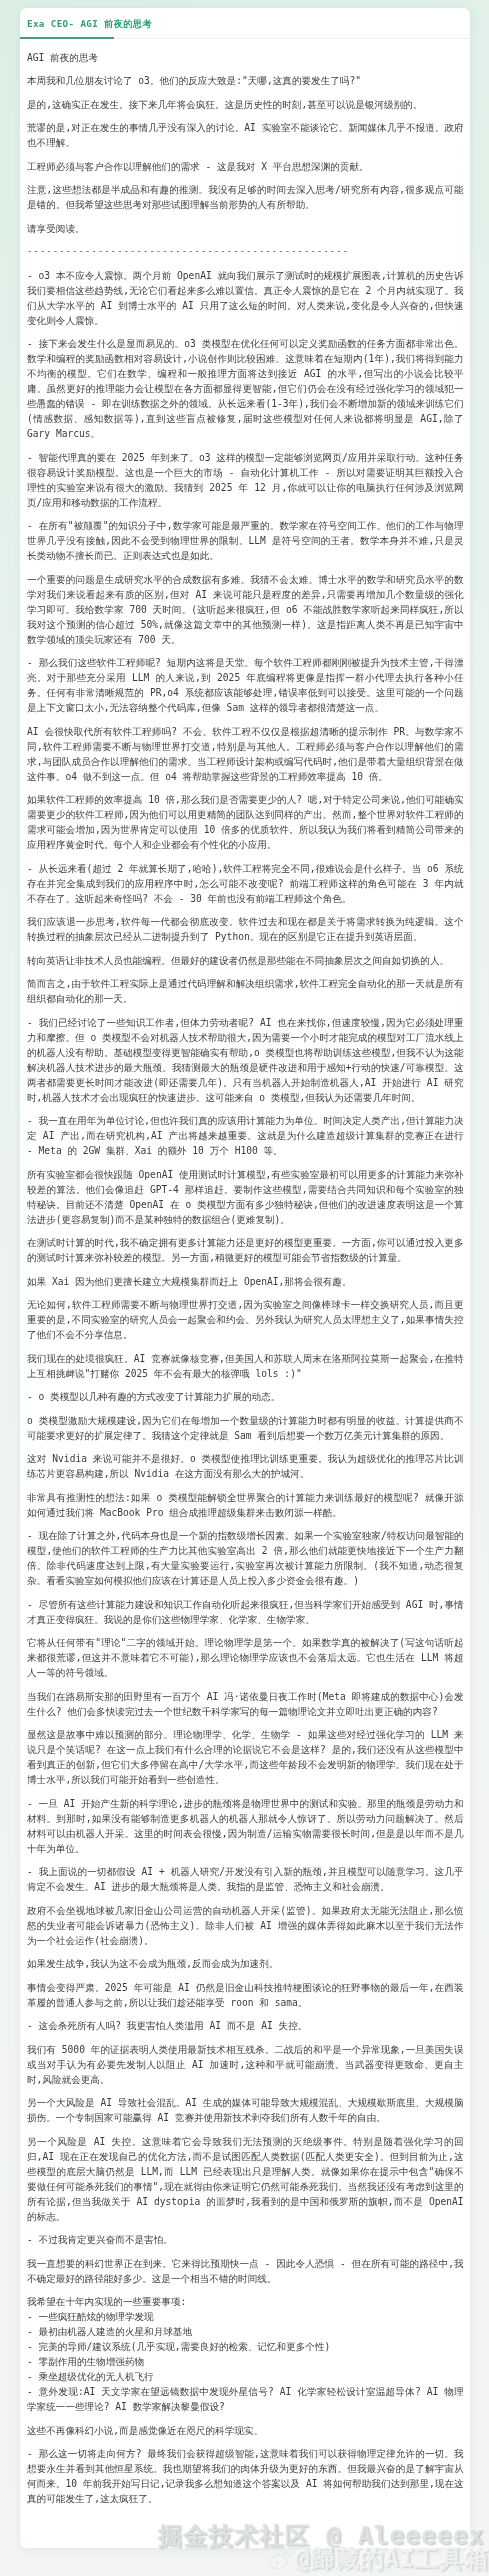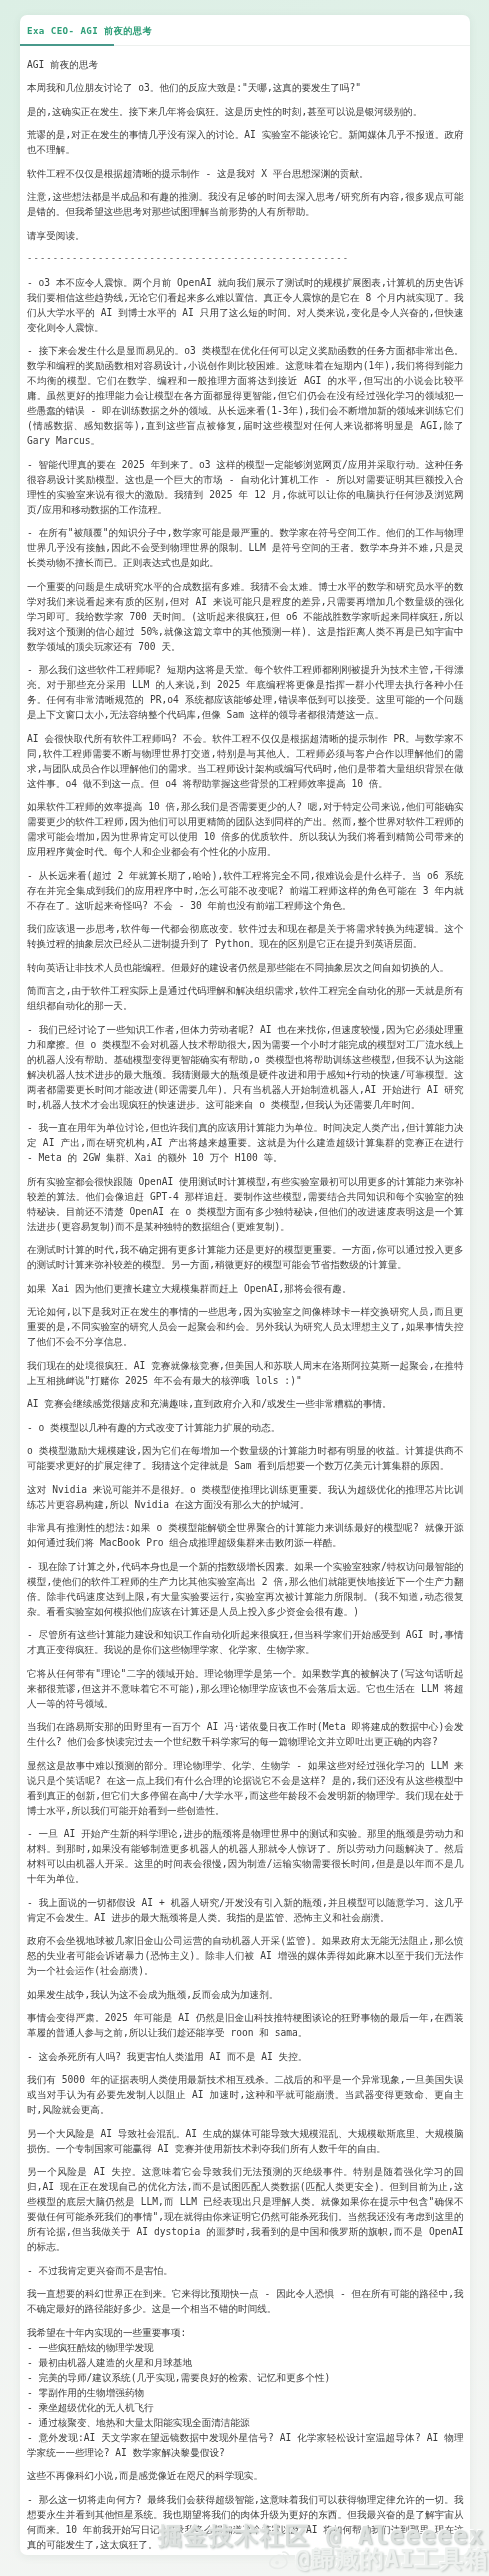--- a/index.html
+++ b/index.html
@@ -2,21 +2,21 @@
 <html style="font-size:11.3px"><head>
 <meta charset="utf-8">
 <style>
   html,body{margin:0;padding:0;}
   body{
     width:489px;height:2576px;position:relative;overflow:hidden;
     background:linear-gradient(150deg,#dcefe5 0%,#e7f2ec 25%,#f0f4f1 60%,#f3f5f3 100%);
     font-family:"DejaVu Sans Mono","DejaVu Sans",sans-serif;
   }
   .card{
-    position:absolute;left:20px;top:15px;width:450px;height:2540px;
+    position:absolute;left:20px;top:8px;width:450px;height:2540px;
     background:#ffffff;border-radius:7px;overflow:hidden;
     box-shadow:0 1.4px 8.5px rgba(60,90,75,0.08);
   }
   .tabbar{position:relative;padding:9.2px 7px 6.4px 7px;border-bottom:1.4px solid #edf0ee;}
   .tab-label{color:#2f9e78;font-size:9.2px;font-weight:bold;letter-spacing:0.4px;}
   .tab-indicator{position:absolute;left:0;bottom:-1.4px;width:94px;height:2.1px;background:#48998b;}
   .article{
     padding:11.3px 6.4px 21px 7px;color:#3c3c3c;font-size:9.6px;line-height:15px;
     text-align:justify;
   }
@@ -49,44 +49,43 @@
   <div class="tabbar">
     <span class="tab-label">Exa CEO- AGI 前夜的思考</span>
     <span class="tab-indicator"></span>
   </div>
   <div class="article">
     <div class="article-title">AGI 前夜的思考</div>
     <div id="blocks">
         <div class="para">本周我和几位朋友讨论了 o3。他们的反应大致是:"天哪,这真的要发生了吗?"</div>
         <div class="para">是的,这确实正在发生。接下来几年将会疯狂。这是历史性的时刻,甚至可以说是银河级别的。</div>
         <div class="para">荒谬的是,对正在发生的事情几乎没有深入的讨论。AI 实验室不能谈论它。新闻媒体几乎不报道。政府也不理解。</div>
-        <div class="para">软件工程不仅仅是根据超清晰的提示制作 - 这是我对 X 平台思想深渊的贡献。</div>
+        <div class="para">工程师必须与客户合作以理解他们的需求 - 这是我对 X 平台思想深渊的贡献。</div>
         <div class="para">注意,这些想法都是半成品和有趣的推测。我没有足够的时间去深入思考/研究所有内容,很多观点可能是错的。但我希望这些思考对那些试图理解当前形势的人有所帮助。</div>
         <div class="para">请享受阅读。</div>
         <div class="sep">--------------------------------------------------</div>
-        <div class="para">- o3 本不应令人震惊。两个月前 OpenAI 就向我们展示了测试时的规模扩展图表,计算机的历史告诉我们要相信这些趋势线,无论它们看起来多么难以置信。真正令人震惊的是它在 8 个月内就实现了。我们从大学水平的 AI 到博士水平的 AI 只用了这么短的时间。对人类来说,变化是令人兴奋的,但快速变化则令人震惊。</div>
+        <div class="para">- o3 本不应令人震惊。两个月前 OpenAI 就向我们展示了测试时的规模扩展图表,计算机的历史告诉我们要相信这些趋势线,无论它们看起来多么难以置信。真正令人震惊的是它在 2 个月内就实现了。我们从大学水平的 AI 到博士水平的 AI 只用了这么短的时间。对人类来说,变化是令人兴奋的,但快速变化则令人震惊。</div>
         <div class="para">- 接下来会发生什么是显而易见的。o3 类模型在优化任何可以定义奖励函数的任务方面都非常出色。数学和编程的奖励函数相对容易设计,小说创作则比较困难。这意味着在短期内(1年),我们将得到能力不均衡的模型。它们在数学、编程和一般推理方面将达到接近 AGI 的水平,但写出的小说会比较平庸。虽然更好的推理能力会让模型在各方面都显得更智能,但它们仍会在没有经过强化学习的领域犯一些愚蠢的错误 - 即在训练数据之外的领域。从长远来看(1-3年),我们会不断增加新的领域来训练它们(情感数据、感知数据等),直到这些盲点被修复,届时这些模型对任何人来说都将明显是 AGI,除了 Gary Marcus。</div>
         <div class="para">- 智能代理真的要在 2025 年到来了。o3 这样的模型一定能够浏览网页/应用并采取行动。这种任务很容易设计奖励模型。这也是一个巨大的市场 - 自动化计算机工作 - 所以对需要证明其巨额投入合理性的实验室来说有很大的激励。我猜到 2025 年 12 月,你就可以让你的电脑执行任何涉及浏览网页/应用和移动数据的工作流程。</div>
         <div class="para">- 在所有"被颠覆"的知识分子中,数学家可能是最严重的。数学家在符号空间工作。他们的工作与物理世界几乎没有接触,因此不会受到物理世界的限制。LLM 是符号空间的王者。数学本身并不难,只是灵长类动物不擅长而已。正则表达式也是如此。</div>
         <div class="para">一个重要的问题是生成研究水平的合成数据有多难。我猜不会太难。博士水平的数学和研究员水平的数学对我们来说看起来有质的区别,但对 AI 来说可能只是程度的差异,只需要再增加几个数量级的强化学习即可。我给数学家 700 天时间。(这听起来很疯狂,但 o6 不能战胜数学家听起来同样疯狂,所以我对这个预测的信心超过 50%,就像这篇文章中的其他预测一样)。这是指距离人类不再是已知宇宙中数学领域的顶尖玩家还有 700 天。</div>
         <div class="para">- 那么我们这些软件工程师呢? 短期内这将是天堂。每个软件工程师都刚刚被提升为技术主管,干得漂亮。对于那些充分采用 LLM 的人来说,到 2025 年底编程将更像是指挥一群小代理去执行各种小任务。任何有非常清晰规范的 PR,o4 系统都应该能够处理,错误率低到可以接受。这里可能的一个问题是上下文窗口太小,无法容纳整个代码库,但像 Sam 这样的领导者都很清楚这一点。</div>
         <div class="para">AI 会很快取代所有软件工程师吗? 不会。软件工程不仅仅是根据超清晰的提示制作 PR。与数学家不同,软件工程师需要不断与物理世界打交道,特别是与其他人。工程师必须与客户合作以理解他们的需求,与团队成员合作以理解他们的需求。当工程师设计架构或编写代码时,他们是带着大量组织背景在做这件事。o4 做不到这一点。但 o4 将帮助掌握这些背景的工程师效率提高 10 倍。</div>
         <div class="para">如果软件工程师的效率提高 10 倍,那么我们是否需要更少的人? 嗯,对于特定公司来说,他们可能确实需要更少的软件工程师,因为他们可以用更精简的团队达到同样的产出。然而,整个世界对软件工程师的需求可能会增加,因为世界肯定可以使用 10 倍多的优质软件。所以我认为我们将看到精简公司带来的应用程序黄金时代。每个人和企业都会有个性化的小应用。</div>
         <div class="para">- 从长远来看(超过 2 年就算长期了,哈哈),软件工程将完全不同,很难说会是什么样子。当 o6 系统存在并完全集成到我们的应用程序中时,怎么可能不改变呢? 前端工程师这样的角色可能在 3 年内就不存在了。这听起来奇怪吗? 不会 - 30 年前也没有前端工程师这个角色。</div>
         <div class="para">我们应该退一步思考,软件每一代都会彻底改变。软件过去和现在都是关于将需求转换为纯逻辑。这个转换过程的抽象层次已经从二进制提升到了 Python。现在的区别是它正在提升到英语层面。</div>
         <div class="para">转向英语让非技术人员也能编程。但最好的建设者仍然是那些能在不同抽象层次之间自如切换的人。</div>
         <div class="para">简而言之,由于软件工程实际上是通过代码理解和解决组织需求,软件工程完全自动化的那一天就是所有组织都自动化的那一天。</div>
         <div class="para">- 我们已经讨论了一些知识工作者,但体力劳动者呢? AI 也在来找你,但速度较慢,因为它必须处理重力和摩擦。但 o 类模型不会对机器人技术帮助很大,因为需要一个小时才能完成的模型对工厂流水线上的机器人没有帮助。基础模型变得更智能确实有帮助,o 类模型也将帮助训练这些模型,但我不认为这能解决机器人技术进步的最大瓶颈。我猜测最大的瓶颈是硬件改进和用于感知+行动的快速/可靠模型。这两者都需要更长时间才能改进(即还需要几年)。只有当机器人开始制造机器人,AI 开始进行 AI 研究时,机器人技术才会出现疯狂的快速进步。这可能来自 o 类模型,但我认为还需要几年时间。</div>
         <div class="para">- 我一直在用年为单位讨论,但也许我们真的应该用计算能力为单位。时间决定人类产出,但计算能力决定 AI 产出,而在研究机构,AI 产出将越来越重要。这就是为什么建造超级计算集群的竞赛正在进行 - Meta 的 2GW 集群、Xai 的额外 10 万个 H100 等。</div>
         <div class="para">所有实验室都会很快跟随 OpenAI 使用测试时计算模型,有些实验室最初可以用更多的计算能力来弥补较差的算法。他们会像追赶 GPT-4 那样追赶。要制作这些模型,需要结合共同知识和每个实验室的独特秘诀。目前还不清楚 OpenAI 在 o 类模型方面有多少独特秘诀,但他们的改进速度表明这是一个算法进步(更容易复制)而不是某种独特的数据组合(更难复制)。</div>
         <div class="para">在测试时计算的时代,我不确定拥有更多计算能力还是更好的模型更重要。一方面,你可以通过投入更多的测试时计算来弥补较差的模型。另一方面,稍微更好的模型可能会节省指数级的计算量。</div>
         <div class="para">如果 Xai 因为他们更擅长建立大规模集群而赶上 OpenAI,那将会很有趣。</div>
-        <div class="para">无论如何,以下是我对正在发生的事情的一些思考,因为实验室之间像棒球卡一样交换研究人员,而且更重要的是,不同实验室的研究人员会一起聚会和约会。另外我认为研究人员太理想主义了,如果事情失控了他们不会不分享信息。</div>
+        <div class="para">无论如何,软件工程师需要不断与物理世界打交道,因为实验室之间像棒球卡一样交换研究人员,而且更重要的是,不同实验室的研究人员会一起聚会和约会。另外我认为研究人员太理想主义了,如果事情失控了他们不会不分享信息。</div>
         <div class="para">我们现在的处境很疯狂。AI 竞赛就像核竞赛,但美国人和苏联人周末在洛斯阿拉莫斯一起聚会,在推特上互相挑衅说"打赌你 2025 年不会有最大的核弹哦 lols :)"</div>
-        <div class="para">AI 竞赛会继续感觉很嬉皮和充满趣味,直到政府介入和/或发生一些非常糟糕的事情。</div>
         <div class="para">- o 类模型以几种有趣的方式改变了计算能力扩展的动态。</div>
         <div class="para">o 类模型激励大规模建设,因为它们在每增加一个数量级的计算能力时都有明显的收益。计算提供商不可能要求更好的扩展定律了。我猜这个定律就是 Sam 看到后想要一个数万亿美元计算集群的原因。</div>
         <div class="para">这对 Nvidia 来说可能并不是很好。o 类模型使推理比训练更重要。我认为超级优化的推理芯片比训练芯片更容易构建,所以 Nvidia 在这方面没有那么大的护城河。</div>
         <div class="para">非常具有推测性的想法:如果 o 类模型能解锁全世界聚合的计算能力来训练最好的模型呢? 就像开源如何通过我们将 MacBook Pro 组合成推理超级集群来击败闭源一样酷。</div>
         <div class="para">- 现在除了计算之外,代码本身也是一个新的指数级增长因素。如果一个实验室独家/特权访问最智能的模型,使他们的软件工程师的生产力比其他实验室高出 2 倍,那么他们就能更快地接近下一个生产力翻倍。除非代码速度达到上限,有大量实验要运行,实验室再次被计算能力所限制。(我不知道,动态很复杂。看看实验室如何模拟他们应该在计算还是人员上投入多少资金会很有趣。)</div>
         <div class="para">- 尽管所有这些计算能力建设和知识工作自动化听起来很疯狂,但当科学家们开始感受到 AGI 时,事情才真正变得疯狂。我说的是你们这些物理学家、化学家、生物学家。</div>
         <div class="para">它将从任何带有"理论"二字的领域开始。理论物理学是第一个。如果数学真的被解决了(写这句话听起来都很荒谬,但这并不意味着它不可能),那么理论物理学应该也不会落后太远。它也生活在 LLM 将超人一等的符号领域。</div>
         <div class="para">当我们在路易斯安那的田野里有一百万个 AI 冯·诺依曼日夜工作时(Meta 即将建成的数据中心)会发生什么? 他们会多快读完过去一个世纪数千科学家写的每一篇物理论文并立即吐出更正确的内容?</div>
         <div class="para">显然这是故事中难以预测的部分。理论物理学、化学、生物学 - 如果这些对经过强化学习的 LLM 来说只是个笑话呢? 在这一点上我们有什么合理的论据说它不会是这样? 是的,我们还没有从这些模型中看到真正的创新,但它们大多停留在高中/大学水平,而这些年龄段不会发明新的物理学。我们现在处于博士水平,所以我们可能开始看到一些创造性。</div>
         <div class="para">- 一旦 AI 开始产生新的科学理论,进步的瓶颈将是物理世界中的测试和实验。那里的瓶颈是劳动力和材料。到那时,如果没有能够制造更多机器人的机器人那就令人惊讶了。所以劳动力问题解决了。然后材料可以由机器人开采。这里的时间表会很慢,因为制造/运输实物需要很长时间,但是是以年而不是几十年为单位。</div>
@@ -100,21 +99,20 @@
         <div class="para">另一个风险是 AI 失控。这意味着它会导致我们无法预测的灭绝级事件。特别是随着强化学习的回归,AI 现在正在发现自己的优化方法,而不是试图匹配人类数据(匹配人类更安全)。但到目前为止,这些模型的底层大脑仍然是 LLM,而 LLM 已经表现出只是理解人类。就像如果你在提示中包含"确保不要做任何可能杀死我们的事情",现在就得由你来证明它仍然可能杀死我们。当然我还没有考虑到这里的所有论据,但当我做关于 AI dystopia 的噩梦时,我看到的是中国和俄罗斯的旗帜,而不是 OpenAI 的标志。</div>
         <div class="para">- 不过我肯定更兴奋而不是害怕。</div>
         <div class="para">我一直想要的科幻世界正在到来。它来得比预期快一点 - 因此令人恐惧 - 但在所有可能的路径中,我不确定最好的路径能好多少。这是一个相当不错的时间线。</div>
         <div class="para">
           <div class="line">我希望在十年内实现的一些重要事项:</div>
           <div class="line">- 一些疯狂酷炫的物理学发现</div>
           <div class="line">- 最初由机器人建造的火星和月球基地</div>
           <div class="line">- 完美的导师/建议系统(几乎实现,需要良好的检索、记忆和更多个性)</div>
           <div class="line">- 零副作用的生物增强药物</div>
           <div class="line">- 乘坐超级优化的无人机飞行</div>
-          <div class="line">- 通过核聚变、地热和大量太阳能实现全面清洁能源</div>
           <div class="line">- 意外发现:AI 天文学家在望远镜数据中发现外星信号? AI 化学家轻松设计室温超导体? AI 物理学家统一一些理论? AI 数学家解决黎曼假设?</div>
         </div>
         <div class="para">这些不再像科幻小说,而是感觉像近在咫尺的科学现实。</div>
         <div class="para">- 那么这一切将走向何方? 最终我们会获得超级智能,这意味着我们可以获得物理定律允许的一切。我想要永生并看到其他恒星系统。我也期望将我们的肉体升级为更好的东西。但我最兴奋的是了解宇宙从何而来。10 年前我开始写日记,记录我多么想知道这个答案以及 AI 将如何帮助我们达到那里,现在这真的可能发生了,这太疯狂了。</div>
       </div>
   </div>
 </div>
 
 <div class="wm1">掘金技术社区 @ Aleeeeex</div>
 <div class="wm2">

